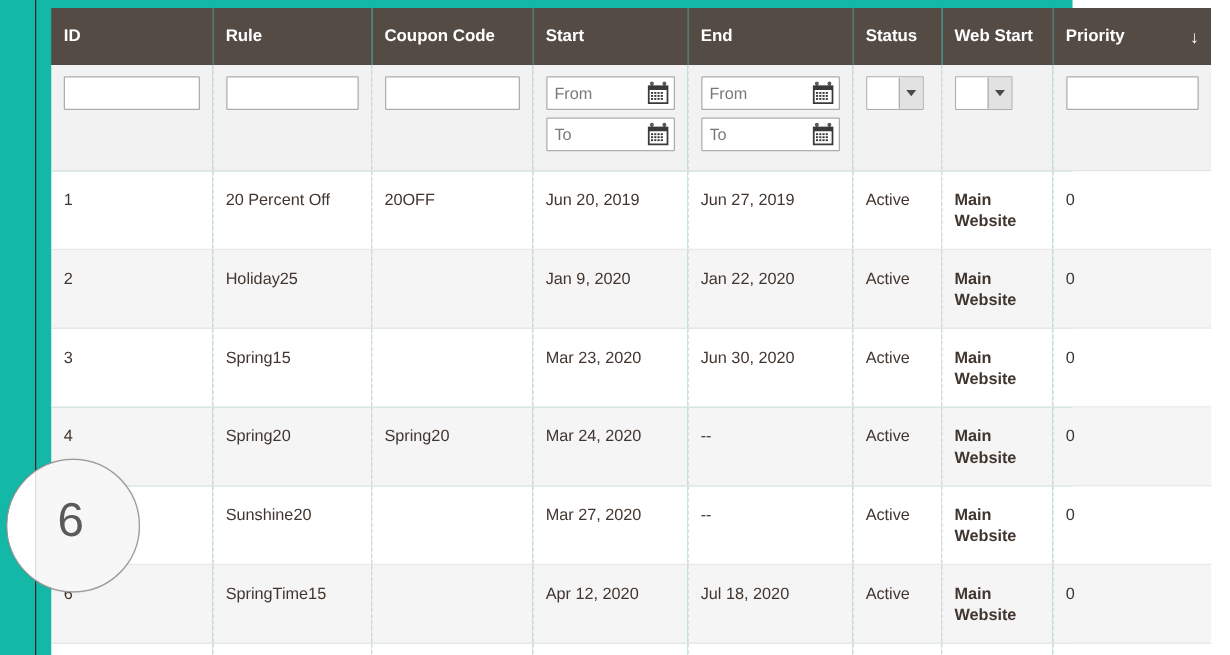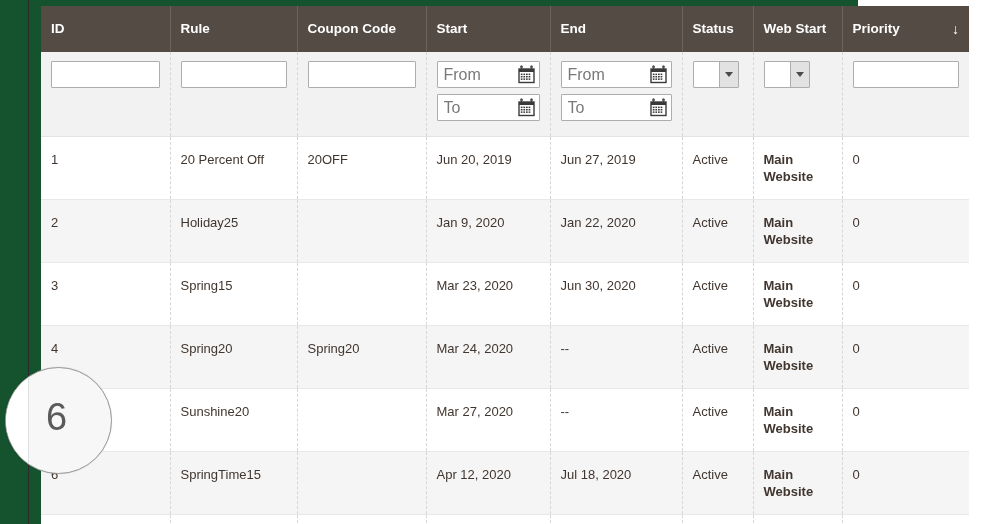--- a/index.html
+++ b/index.html
@@ -9,21 +9,21 @@
     width: 984px;
     height: 524px;
     background: #ffffff;
     font-family: "Liberation Sans", sans-serif;
     overflow: hidden;
   }
   #page {
     position: relative;
     width: 858px;
     height: 524px;
-    background: #14532d;
+    background: #14b8a6;
     padding-left: 32px;
   }
   
   #left-edge {
     position: absolute;
     left: 28px;
     top: 0;
     width: 1px;
     height: 524px;
     background: #2b2b2b;
@@ -87,21 +87,21 @@
     height: 27px;
     margin-bottom: 6px;
   }
   .date-field:last-child { margin-bottom: 1px; }
   .date-field input {
     width: 100%;
     height: 27px;
     background: #ffffff;
     border: 1px solid #adadad;
     border-radius: 1px;
-    font-size: 16px;
+    font-size: 13px;
     color: #41362f;
     padding: 0 28px 0 6px;
     font-family: "Liberation Sans", sans-serif;
     outline: none;
   }
   .date-field input::placeholder { color: #797979; opacity: 1; }
   .cal-btn {
     position: absolute;
     right: 4px;
     top: 4px;

